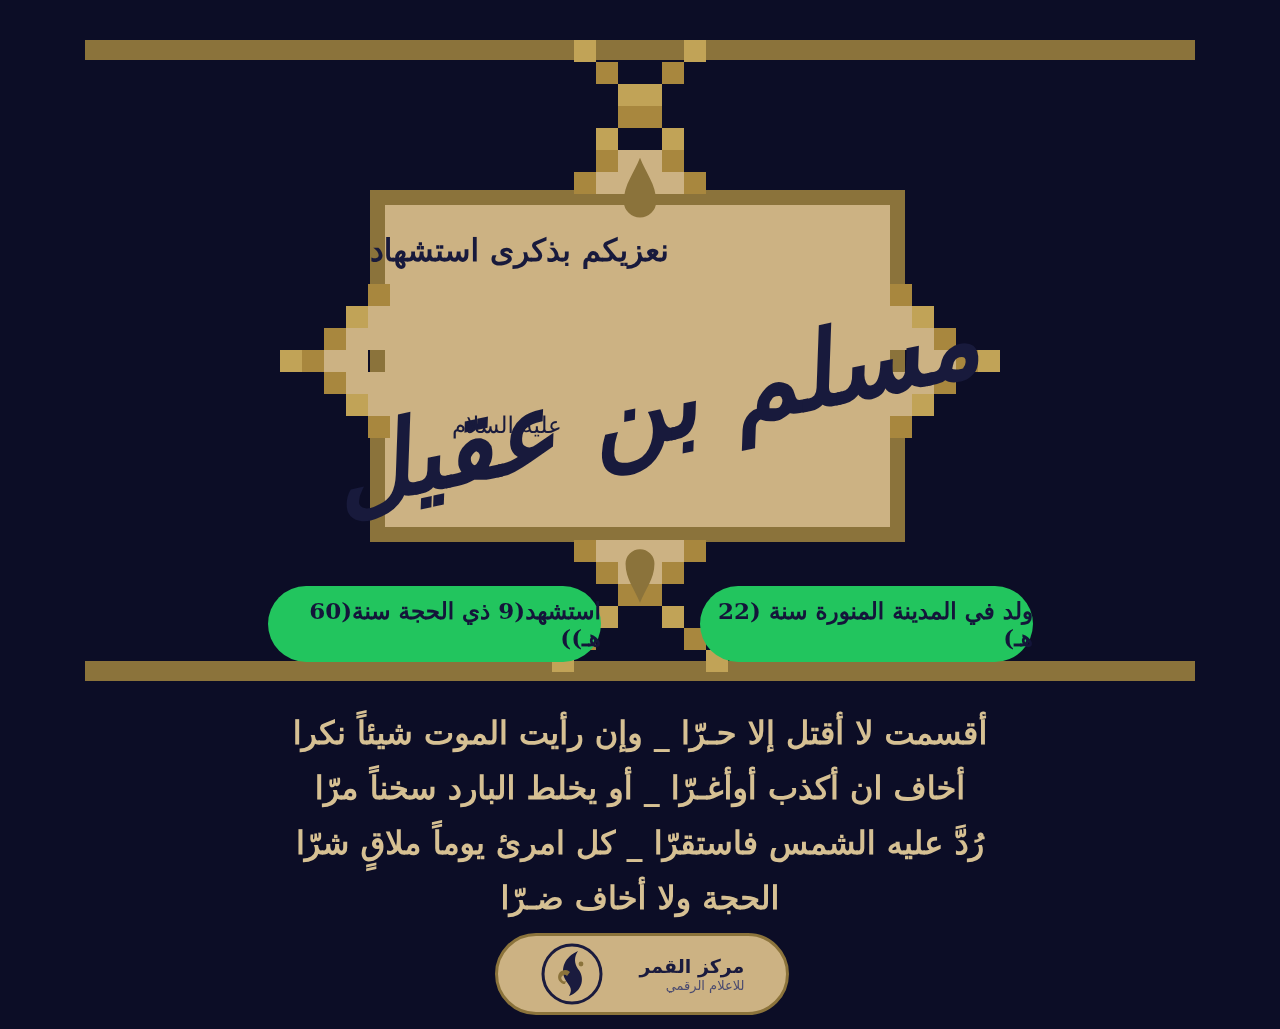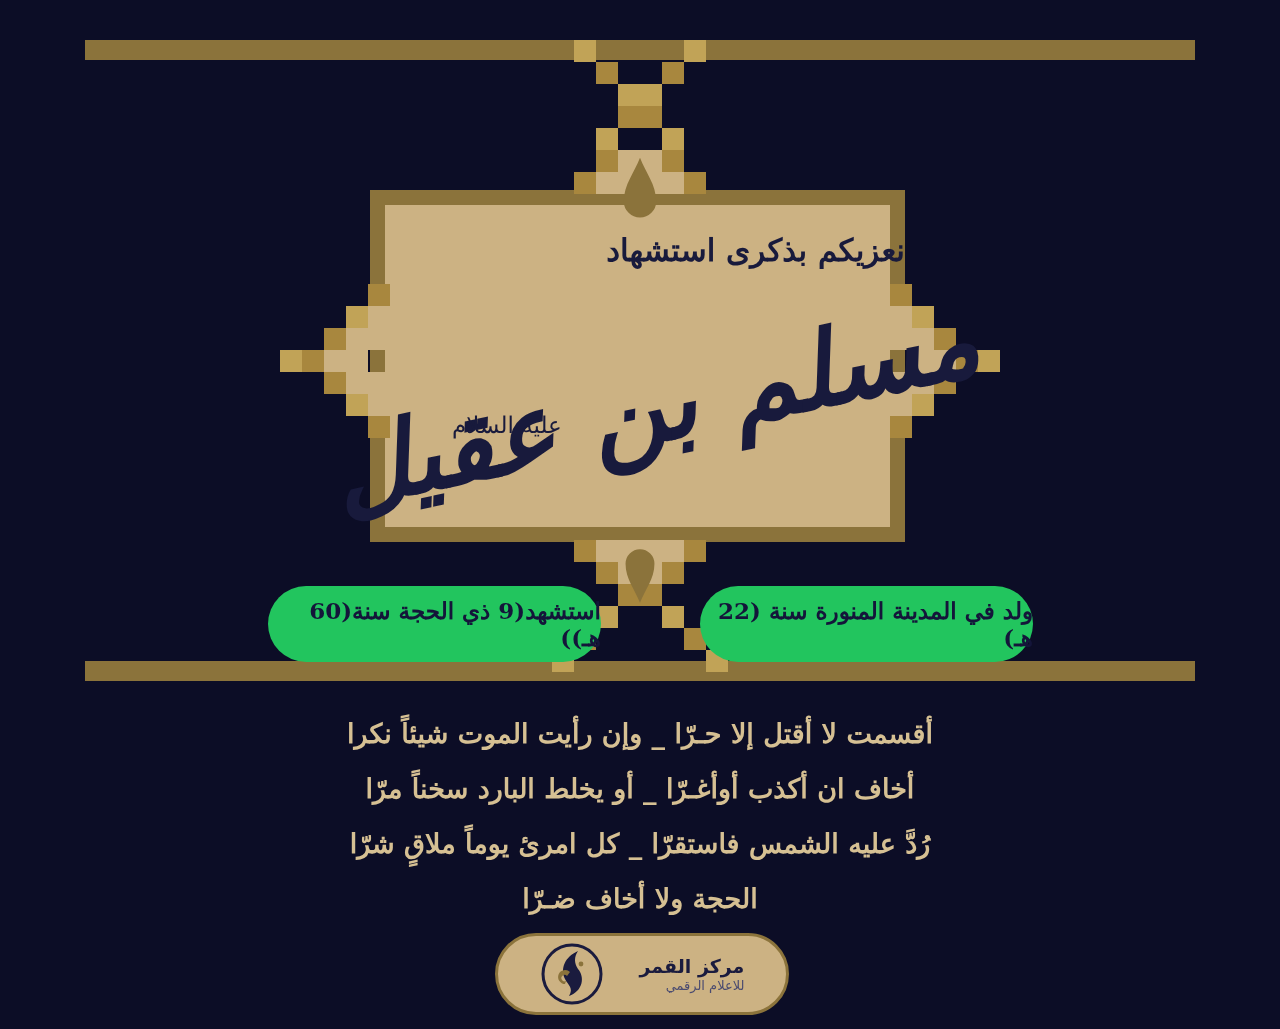--- a/index.html
+++ b/index.html
@@ -63,21 +63,21 @@
       -66px 22px 0 0 #ccb283, -88px 44px 0 0 #ccb283, -88px 22px 0 0 #ccb283;
   }
 
   .drop{position:absolute;z-index:4;}
   .drop.top{left:621px;top:157px;width:38px;height:68px;}
   .drop.bottom{left:623px;top:543px;width:34px;height:60px;}
 
   
   .condolence{
     position:absolute;left:370px;top:232px;width:535px;z-index:5;
-    text-align:right;direction:rtl;
+    text-align:left;direction:rtl;
     color:#181a3c;font-size:31px;font-weight:600;
   }
   .big-name{
     position:absolute;left:655px;top:405px;z-index:5;
     transform:translate(-50%,-50%) rotate(-12deg);
     direction:rtl;white-space:nowrap;
     color:#181a3c;font-size:104px;font-weight:bold;font-style:italic;
   }
   .honorific{
     position:absolute;left:452px;top:412px;z-index:6;
@@ -91,21 +91,21 @@
     display:flex;align-items:center;justify-content:center;
     direction:rtl;color:#14153a;font-size:23px;font-weight:bold;
   }
   .pill.birth{left:700px;}
   .pill.martyr{left:268px;}
 
   
   .poem{
     position:absolute;left:0;top:706px;width:1280px;z-index:5;
     text-align:center;direction:rtl;
-    color:#d6c093;font-size:27px;font-weight:600;line-height:55px;
+    color:#d6c093;font-size:32px;font-weight:600;line-height:55px;
   }
 
   
   .logo-pill{
     position:absolute;left:495px;top:933px;width:294px;height:82px;z-index:5;
     background:#ccb283;border:3px solid #8b733b;border-radius:42px;
     box-sizing:border-box;
     display:flex;flex-direction:row;align-items:center;justify-content:center;
     direction:rtl;gap:22px;
   }

